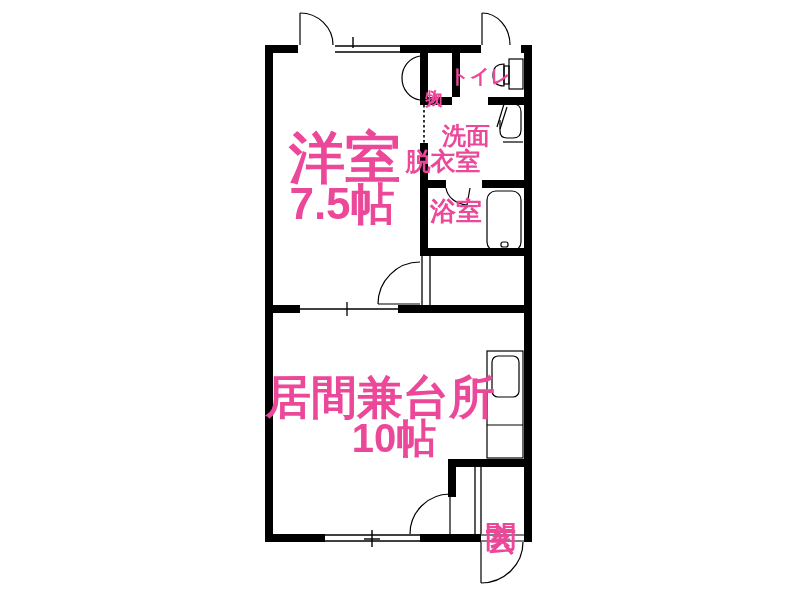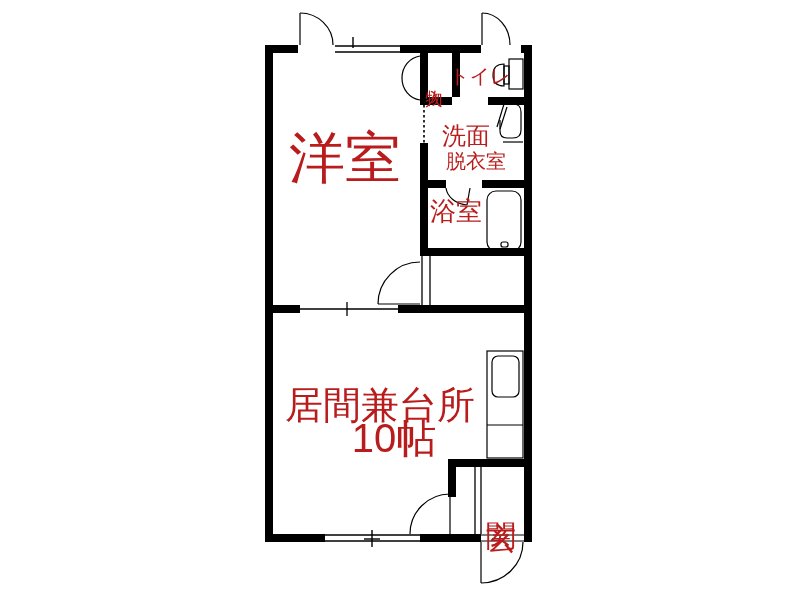--- a/index.html
+++ b/index.html
@@ -1,20 +1,20 @@
 <!DOCTYPE html>
 <html><head>
 <meta charset="utf-8">
 <style>
   html,body{margin:0;padding:0;background:#fff;}
   #screenshot{position:relative;width:800px;height:600px;background:#ffffff;overflow:hidden;
     font-family:"Liberation Sans","DejaVu Sans",sans-serif;}
   #plan-svg{position:absolute;left:0;top:0;width:800px;height:600px;}
-  .room-label{position:absolute;color:#b91c1c;white-space:nowrap;transform:translate(-50%,-50%);
-    line-height:1.0;text-align:center;}
+  .room-label{position:absolute;color:#ec4899;white-space:nowrap;transform:translate(-50%,-50%);
+    line-height:1.0;text-align:center;font-weight:bold;}
   .vertical{writing-mode:vertical-rl;text-orientation:upright;}
 </style>
 </head>
 <body>
 
 <div id="screenshot">
 
   <svg id="plan-svg" viewBox="0 0 800 600">
 
     <g fill="#000">
@@ -135,29 +135,30 @@
     </g>
 
     <g stroke="#000" stroke-width="1.2" fill="none">
       <rect x="487" y="351" width="36" height="107"></rect>
       <line x1="487" y1="425" x2="523" y2="425"></line>
       <rect x="492" y="356" width="27" height="41" rx="6"></rect>
     </g>
   </svg>
 
   <div class="room-label" style="left:345px;top:158px;font-size:56px;">洋室</div>
+  <div class="room-label" style="left:342px;top:204px;font-size:44px;">7.5帖</div>
 
-  <div class="room-label" style="left:380px;top:397px;font-size:38px;margin-top:8px;">居間兼台所</div>
+  <div class="room-label" style="left:380px;top:397px;font-size:46px;">居間兼台所</div>
   <div class="room-label" style="left:394px;top:438px;font-size:40px;">10帖</div>
 
   <div class="room-label vertical" style="left:434px;top:76px;font-size:17px;">物入</div>
 
   <div class="room-label" style="left:480px;top:76px;font-size:20px;">トイレ</div>
 
   <div class="room-label" style="left:466px;top:136px;font-size:24px;">洗面</div>
-  <div class="room-label" style="left:476px;top:161px;font-size:20px;">脱衣室</div>
+  <div class="room-label" style="left:443px;top:161px;font-size:25px;">脱衣室</div>
 
   <div class="room-label" style="left:456px;top:211px;font-size:26px;text-align:center;">浴室</div>
 
 
   <div class="room-label vertical" style="left:501px;top:498px;font-size:30px;">玄関</div>
 
 </div>
 
 </body></html>

